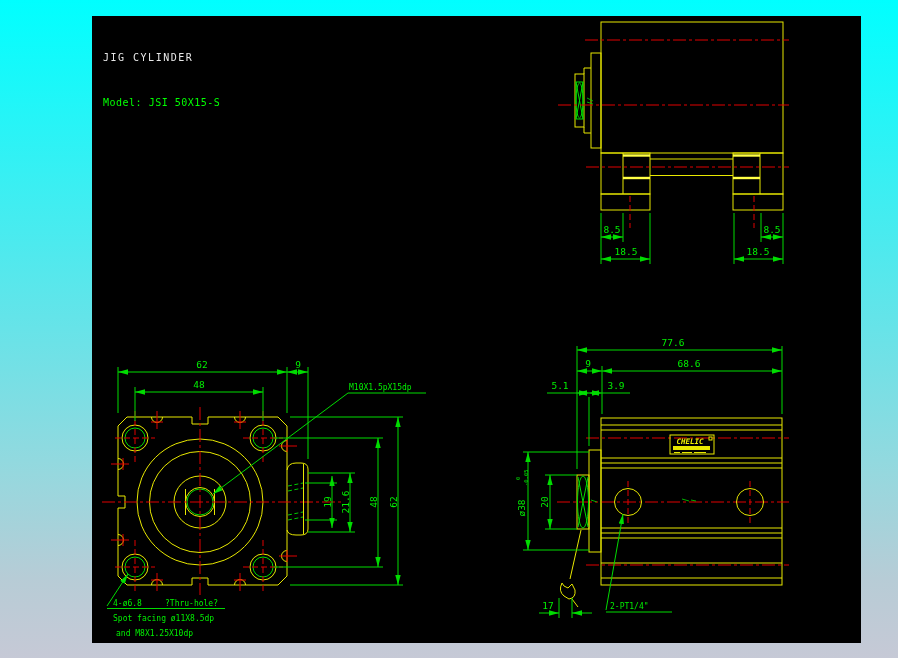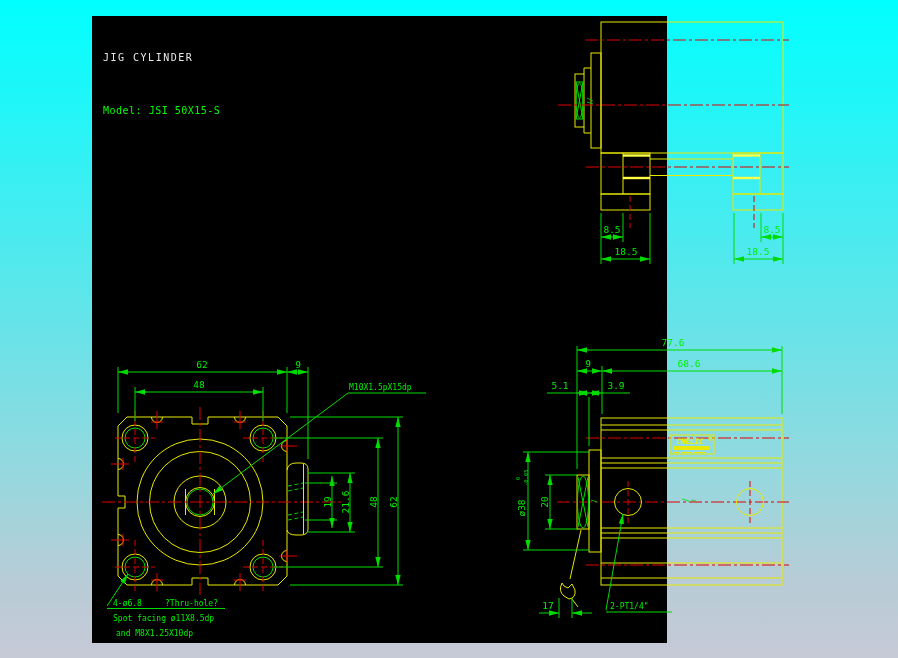--- a/index.html
+++ b/index.html
@@ -2,26 +2,26 @@
 <html><head>
 <meta charset="utf-8">
 <style>
   html,body{margin:0;padding:0;}
   body{
     width:898px;height:658px;overflow:hidden;
     background:linear-gradient(180deg,#00ffff 0%,#2ef2f5 22%,#63e4e9 48%,#96d8de 72%,#b7ccd6 88%,#c6c9d6 100%);
     font-family:"DejaVu Sans Mono","Liberation Mono",monospace;
   }
   .canvas{
-    position:absolute;left:92px;top:16px;width:575px;height:627px;
+    position:absolute;left:92px;top:16px;width:769px;height:627px;
     background:#000;
   }
   .titleblock{position:absolute;left:11px;top:4px;line-height:15px;white-space:pre;}
   .t1{color:#e8e8e8;font-size:10px;letter-spacing:1.5px;}
-  .t2{color:#00ff00;font-size:10px;letter-spacing:0.5px;margin-top:8px;}
+  .t2{color:#00ff00;font-size:10px;letter-spacing:0.5px;}
   svg{position:absolute;left:0;top:0;}
   
   .ly{stroke:#e8e800;stroke-width:1;fill:none;}
   .lyb{stroke:#ffff45;stroke-width:2.4;fill:none;}
   .lg{stroke:#00dc00;stroke-width:1;fill:none;}
   .lgf{stroke:#00dc00;stroke-width:0.8;fill:none;}
   .lr{stroke:#e00000;stroke-width:1;fill:none;}
   .cl{stroke:#e00000;stroke-width:1;fill:none;stroke-dasharray:13 3 3 3;}
   .rd{stroke:#e00000;stroke-width:1;fill:none;stroke-dasharray:6 3;}
   .hid{stroke:#00dc00;stroke-width:0.9;fill:none;stroke-dasharray:4 2.5;}

